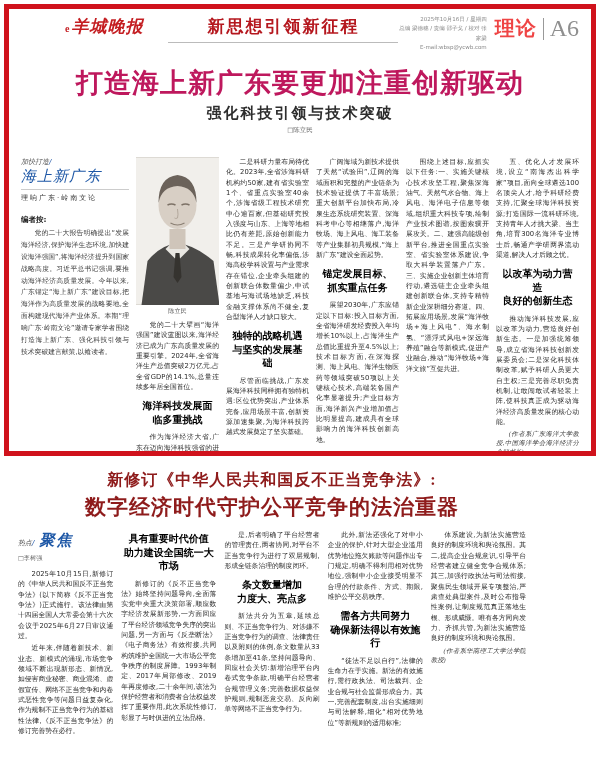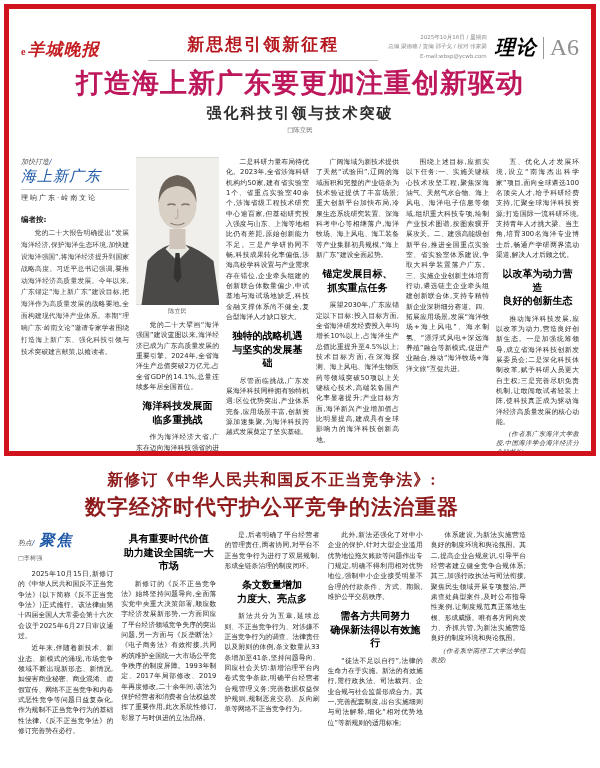--- a/index.html
+++ b/index.html
@@ -9,32 +9,32 @@
     background:#ffffff;
     font-family:"DejaVu Sans","Liberation Sans",sans-serif;
     color:#2b2b2b; overflow:hidden;
   }
   
   .top-box {
     position:absolute; left:4px; top:4px; width:592px; height:452px;
     border:5px solid #d0121c; background:#fff; padding:6px 12px 8px 12px;
     overflow:hidden;
   }
-  .hdr { display:flex; align-items:flex-end; height:46px; }
+  .hdr { display:flex; align-items:flex-start; height:46px;margin-left:44px; }
   .masthead { width:150px; color:#c41e22; font-family:"Liberation Serif","DejaVu Serif",serif;
     font-weight:bold; font-style:italic; font-size:17px; letter-spacing:1px; white-space:nowrap; }
   .masthead .pfx { font-size:10px; font-style:normal; margin-right:1px; }
   .slogan-wrap { flex:1; text-align:center; }
   .slogan { color:#b5171e; font-weight:bold; font-size:17px;
     font-family:"Liberation Serif","DejaVu Serif",serif; letter-spacing:2px; }
   .slogan-rule { margin:4px auto 0; width:230px; height:1px; background:#bbb; }
   .pub-info { width:128px; text-align:right; font-size:5.5px; color:#8a8a8a; line-height:1.7; }
   .section-block { display:flex; align-items:center; margin-left:8px; white-space:nowrap;
     font-family:"Liberation Serif","DejaVu Serif",serif; }
-  .section-name { font-size:20px; color:#000000; font-weight:bold; letter-spacing:1px;font-style:italic; }
+  .section-name { font-size:20px; color:#ef4444; font-weight:bold; letter-spacing:1px; }
   .section-divider { width:1px; height:22px; background:#999; margin:0 6px; }
   .page-no { font-size:24px; color:#8f8f8f; }
   
   .a1-headline { text-align:center; font-family:"Liberation Serif","DejaVu Serif",serif;
     font-weight:bold; font-size:27px; color:#be185d; letter-spacing:1px; margin-top:4px; }
   .a1-subtitle { text-align:center; font-size:15px; color:#2d2d2d; letter-spacing:2px; margin-top:3px;
     font-family:"Liberation Serif","DejaVu Serif",serif; }
   .a1-byline { text-align:center; font-size:6.5px; color:#666; margin-top:3px; }
   
   .a1-body { display:flex; gap:7px; margin-top:22px; height:312px; overflow:hidden;justify-content:space-between; }

